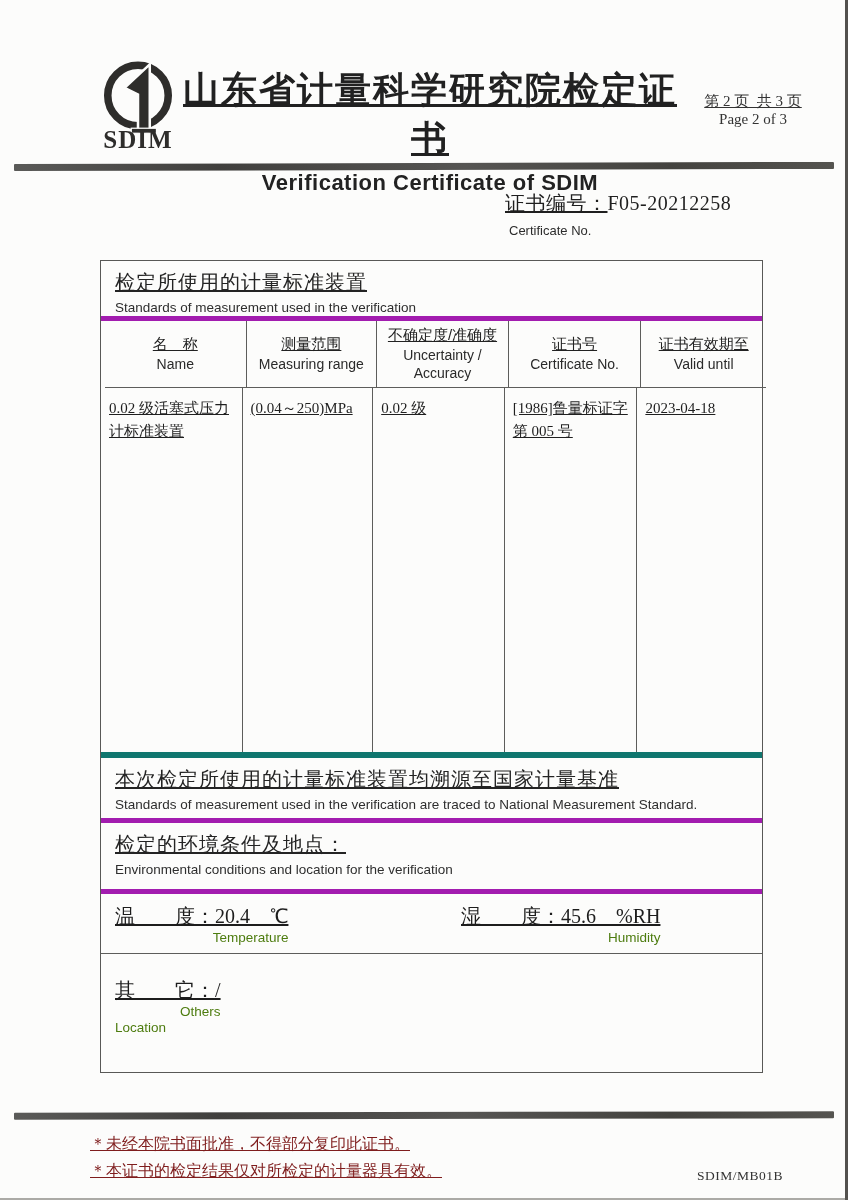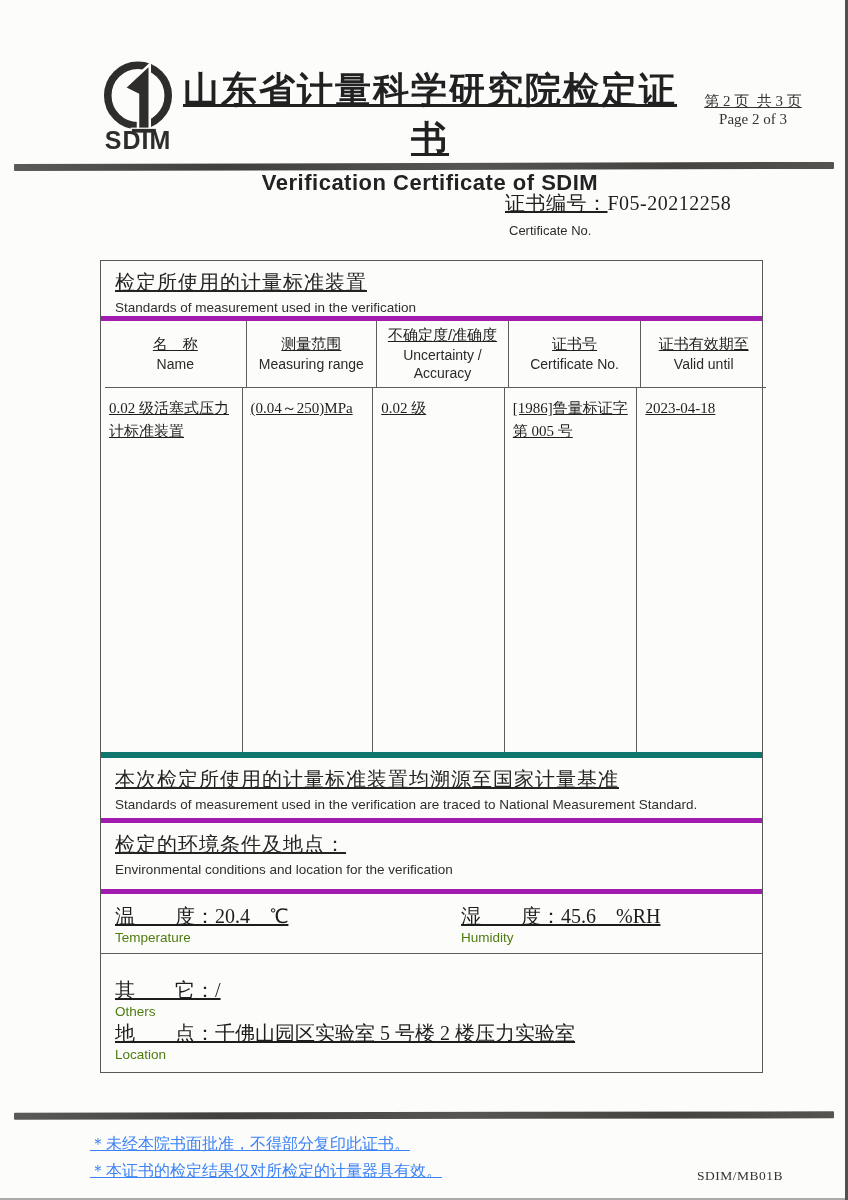--- a/index.html
+++ b/index.html
@@ -21,21 +21,21 @@
     background: #35332f; opacity: .85;
   }
   .scan-edge-bottom {
     position: absolute; bottom: 0; left: 0; width: 100%; height: 2px;
     background: #5a5852; opacity: .5;
   }
   
   .logo { position: absolute; left: 84px; top: 56px; width: 108px; height: 100px; text-align: center; }
   .logo svg { display: block; margin: 0 auto; }
   .logo .logo-word {
-    font-family: Liberation Sans, sans-serif; font-weight: bold;
+    font-family: Liberation Serif, serif; font-weight: bold;
     font-size: 25px; letter-spacing: 1px; color: #2e2d2b; margin-top: -14px;
   }
   .title-block { position: absolute; left: 170px; top: 66px; width: 520px; text-align: center; }
   .title-zh {
     font-size: 36px; font-weight: bold; letter-spacing: 2px; color: #212121;
     font-family: "Liberation Serif", serif;
   }
   .title-en {
     margin-top: 6px; font-family: "Liberation Sans", sans-serif;
     font-weight: bold; font-size: 22px; color: #222; letter-spacing: .5px;
@@ -68,29 +68,29 @@
   .c1 { width: 142px; } .c2 { width: 131px; } .c3 { width: 132px; } .c4 { width: 133px; } .c5 { width: 125px; }
   .th { display: flex; flex-direction: column; align-items: center; justify-content: center; text-align: center; padding: 2px 6px; }
   .th .h-zh { font-family: "Liberation Sans", sans-serif; font-size: 15px; color: #222; }
   .th .h-en { font-family: "Liberation Sans", sans-serif; font-size: 14px; color: #2a2a2a; margin-top: 2px; line-height: 1.25; }
   .td { padding: 9px 8px; font-size: 15px; line-height: 1.55; color: #1f1f1f; }
   
   .sec-trace { top: 497px; height: 65px; }
   .sec-env   { top: 562px; height: 71px; }
   .sec-temp  { top: 633px; height: 60px; border-bottom: 1px solid #5d5d5b; padding: 0; }
   .sec-other { top: 693px; height: 120px; border-bottom: none; padding: 0; }
-  .kv { position: absolute; }
+  .kv { position: absolute; text-align: right; }
   .kv .v-zh { font-size: 20px; color: #1d1d1d; }
   .kv .v-en { font-family: "Liberation Sans", sans-serif; font-size: 13.5px; color: #4d7c0f; margin-top: 0; }
   .kv-temp { left: 14px; top: 9px; }
   .kv-hum  { left: 360px; top: 9px; }
   .kv-other { left: 14px; top: 23px; }
   .kv-loc   { left: 14px; top: 66px; }
   
-  .footnotes { position: absolute; left: 90px; top: 1130px; font-size: 16px; color: #3b82f6; line-height: 27px; }
+  .footnotes { position: absolute; left: 90px; top: 1130px; font-size: 16px; color: #7f1d1d; line-height: 27px; }
   .doc-code { position: absolute; left: 660px; top: 1168px; width: 160px; text-align: center; font-size: 13.5px; color: #333; letter-spacing: .5px; }
 </style>
 </head>
 <body>
 
 <div class="page">
 
   <div class="logo">
     <svg width="84" height="84" viewBox="0 0 100 100">
       <circle cx="50" cy="47" r="36" fill="none" stroke="#2e2d2b" stroke-width="9"></circle>
@@ -183,23 +183,20 @@
     </div>
 
     <div class="section sec-other">
       <div class="kv kv-other">
         <div class="v-zh">
           <span class="zh">其　　它：</span><span class="zh">/</span>
         </div>
         <div class="v-en">Others</div>
       </div>
       <div class="kv kv-loc">
-        <div class="v-zh">
-          <span class="zh">地　　点：</span><span class="zh">千佛山园区实验室 5 号楼 2 楼压力实验室</span>
-        </div>
         <div class="v-en">Location</div>
       </div>
     </div>
 
   </div>
 
   <div class="bar bar-bottom"></div>
 
   <div class="footnotes">
     <div class="zh">＊未经本院书面批准，不得部分复印此证书。</div>

